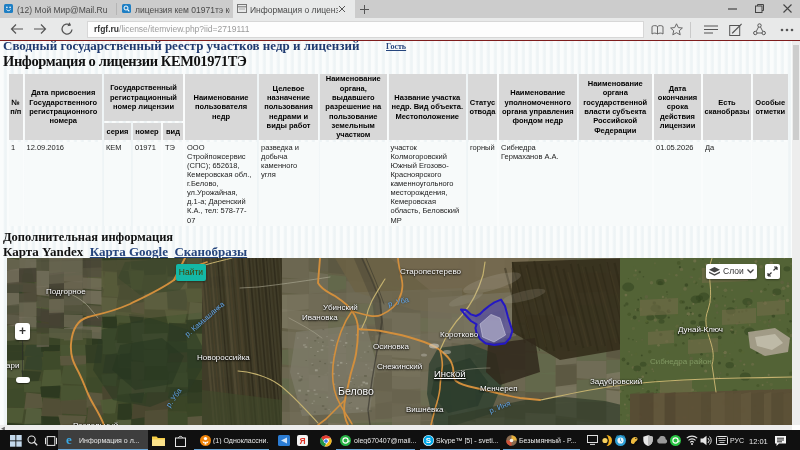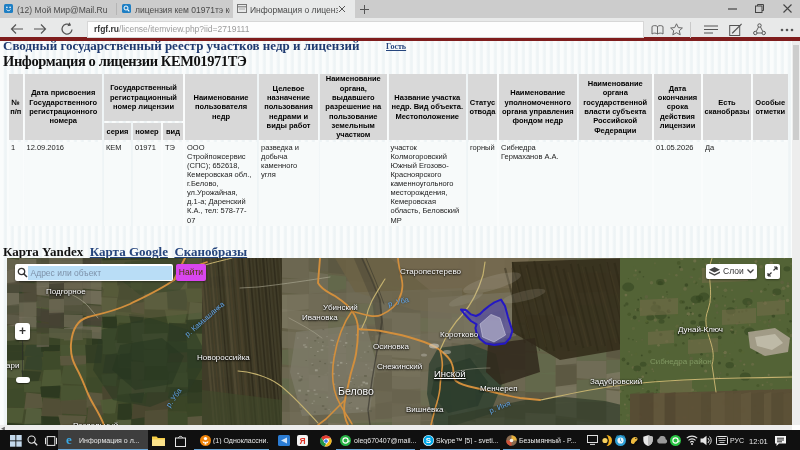--- a/index.html
+++ b/index.html
@@ -4,21 +4,21 @@
 * { margin:0; padding:0; box-sizing:border-box; }
 html,body { width:800px; height:450px; overflow:hidden; font-family:"Liberation Sans", sans-serif; }
 #screen { position:relative; width:800px; height:450px; background:#fff; overflow:hidden; }
 .abs { position:absolute; }
 
 
 #tabbar { left:0; top:0; width:800px; height:18px; background:#ccc; }
 .tab { position:absolute; top:0; height:18px; font-size:8.5px; color:#4a4a4a; }
 .tabtitle { position:absolute; top:4.5px; white-space:nowrap; overflow:hidden; }
 #tab3 { background:#e8e9e9; }
-#toolbar { left:0; top:18px; width:800px; height:23px; background:#e8e9e9; border-bottom:4px solid #7f1d1d; }
+#toolbar { left:0; top:18px; width:800px; height:23px; background:#e8e9e9; border-bottom:1px solid #7f1d1d; }
 #urlbox { position:absolute; left:87px; top:3px; width:557px; height:17px; background:#fdfdfd; border:1px solid #d7d7d7; font-size:8.5px; color:#9b9b9b; line-height:15px; padding-left:6px; }
 
 
 #page { left:0; top:41px; width:792px; height:384px;
   background:repeating-linear-gradient(90deg,#fafcfc 0px,#fafcfc 3px,#edf3f5 5px,#f1f6f7 7px);
 }
 #h1 { left:3px; top:-3px; font-family:"Liberation Serif",serif; font-weight:bold; font-size:13px; color:#1f3a70; white-space:nowrap; }
 #guest { left:386px; top:1px; font-family:"Liberation Serif",serif; font-weight:bold; font-size:8px; color:#26457d; text-decoration:underline; }
 #h2 { left:3px; top:12px; font-family:"Liberation Serif",serif; font-weight:bold; font-size:14.5px; letter-spacing:-0.4px; color:#111; }
 
@@ -31,21 +31,21 @@
 #maplinks a { color:#26457d; }
 
 
 #map { left:7px; top:217px; width:785px; height:167px; background:#4d5939; overflow:hidden; }
 .mlabel { position:absolute; color:#fff; font-size:8px; white-space:nowrap; text-shadow:0 0 2px #000, 0 1px 2px #000; }
 .wlabel { position:absolute; color:#64a6e8; font-size:7.5px; white-space:nowrap; text-shadow:0 0 2px rgba(0,0,0,.6); }
 
 
 #searchbox { left:8px; top:6px; width:158px; height:17px; background:#fff; border-radius:2px; box-shadow:0 1px 2px rgba(0,0,0,.4); }
 #searchinput { position:absolute; left:12.5px; top:1.5px; right:1.5px; height:14px; background:#b9ddf6; font-size:8.5px; color:#7d91a8; line-height:14px; padding-left:3px; }
-#findbtn { left:169px; top:6px; width:30px; height:17px; background:#d946ef; border-radius:2px; font-size:8.5px; color:#4a3b00; text-align:center; line-height:17px; box-shadow:0 1px 2px rgba(0,0,0,.4); }
+#findbtn { left:169px; top:6px; width:30px; height:17px; background:#14b8a6; border-radius:2px; font-size:8.5px; color:#4a3b00; text-align:center; line-height:17px; box-shadow:0 1px 2px rgba(0,0,0,.4); }
 #zoomplus { left:8px; top:65px; width:15px; height:17px; background:#fff; border-radius:3px; box-shadow:0 1px 2px rgba(0,0,0,.5); font-size:12px; font-weight:bold; color:#333; text-align:center; line-height:16px; }
 #zoomtrack { left:15px; top:82px; width:1px; height:37px; background:rgba(40,40,40,.55); }
 #zoompill { left:8.5px; top:119px; width:14px; height:6px; background:#fff; border-radius:3px; box-shadow:0 1px 1px rgba(0,0,0,.5); }
 #layersbtn { left:699px; top:6px; width:51px; height:15px; background:#fff; border-radius:2px; box-shadow:0 1px 2px rgba(0,0,0,.4); font-size:8.5px; color:#333; }
 #fsbtn { left:758px; top:6px; width:15px; height:15px; background:#fff; border-radius:2px; box-shadow:0 1px 2px rgba(0,0,0,.4); }
 
 
 #hscroll { left:0; top:425px; width:792px; height:5px; background:#ededed; }
 #vscroll { left:792px; top:41px; width:8px; height:384px; background:#ededed; }
 #vthumb { left:793px; top:45px; width:6px; height:95px; background:#cdcdcd; }
@@ -199,20 +199,21 @@
       <td>горный</td>
       <td>Сибнедра Гермаханов А.А.</td>
       <td></td>
       <td>01.05.2026</td>
       <td>Да</td>
       <td></td>
     </tr>
   </tbody>
       </table>
 
+  <div class="abs" id="addinfo">Дополнительная информация</div>
   <div class="abs" id="maplinks">Карта Yandex&nbsp; <a href="#">Карта Google</a>&nbsp; <a href="#">Сканобразы</a></div>
 
   <div class="abs" id="map">
     <svg width="785" height="167" viewBox="0 0 785 167">
       <g id="mapart" transform="translate(-7,-258)">
             <rect x="7" y="258" width="785" height="167" fill="#4c5633"></rect>
 <path d="M8.9 258.0 L24.2 256.4 L26.1 268.7 L7.0 267.0 Z" fill="#4d5a33" fill-opacity="0.9"></path>
 <path d="M4.2 268.7 L24.2 268.4 L21.4 284.1 L7.0 283.8 Z" fill="#625c42" fill-opacity="0.9"></path>
 <path d="M4.4 284.1 L24.2 284.3 L21.6 293.8 L7.0 294.1 Z" fill="#3d4f33" fill-opacity="0.9"></path>
 <path d="M9.7 293.8 L24.2 294.1 L26.9 313.3 L7.0 313.6 Z" fill="#525f3e" fill-opacity="0.9"></path>
@@ -1254,27 +1255,20 @@
     <div class="mlabel" style="left:583px;top:119px;">Задубровский</div>
     <div class="mlabel" style="left:671px;top:67px;">Дунай-Ключ</div>
     <div class="mlabel" style="left:66px;top:163px;">Раздольный</div>
     <div class="mlabel" style="left:-1px;top:103px;">ари</div>
     <div class="mlabel" style="left:643px;top:99px;color:rgba(185,215,150,.45);text-shadow:none;">Сибнедра район</div>
     <div class="wlabel" style="left:176px;top:74px;transform:rotate(-41deg);transform-origin:0 0;">р. Камышанка</div>
     <div class="wlabel" style="left:157px;top:146px;transform:rotate(-55deg);transform-origin:0 0;">р. Уба</div>
     <div class="wlabel" style="left:380px;top:42px;transform:rotate(-14deg);transform-origin:0 0;">р. Уба</div>
     <div class="wlabel" style="left:481px;top:149px;transform:rotate(-22deg);transform-origin:0 0;">р. Иня</div>
     
-    <div class="abs" id="searchbox">
-      <svg style="position:absolute;left:2px;top:3px;" width="11" height="11" viewBox="0 0 11 11">
-            <circle cx="4.5" cy="4.5" r="3.2" fill="none" stroke="#333" stroke-width="1.3"></circle>
-            <line x1="7" y1="7" x2="10" y2="10" stroke="#333" stroke-width="1.5"></line>
-          </svg>
-      <div id="searchinput">Адрес или объект</div>
-    </div>
     <div class="abs" id="findbtn">Найти</div>
     <div class="abs" id="zoomplus">+</div>
     <div class="abs" id="zoomtrack"></div>
     <div class="abs" id="zoompill"></div>
     <div class="abs" id="layersbtn">
       <svg style="position:absolute;left:3px;top:2.5px;" width="11" height="10" viewBox="0 0 12 11">
             <path d="M6 0 L12 3 L6 6 L0 3 Z" fill="#444"></path>
             <path d="M0 5 L6 8 L12 5 L12 6.5 L6 9.5 L0 6.5 Z" fill="#444"></path>
           </svg>
       <span style="position:absolute;left:17px;top:2px;">Слои</span>

